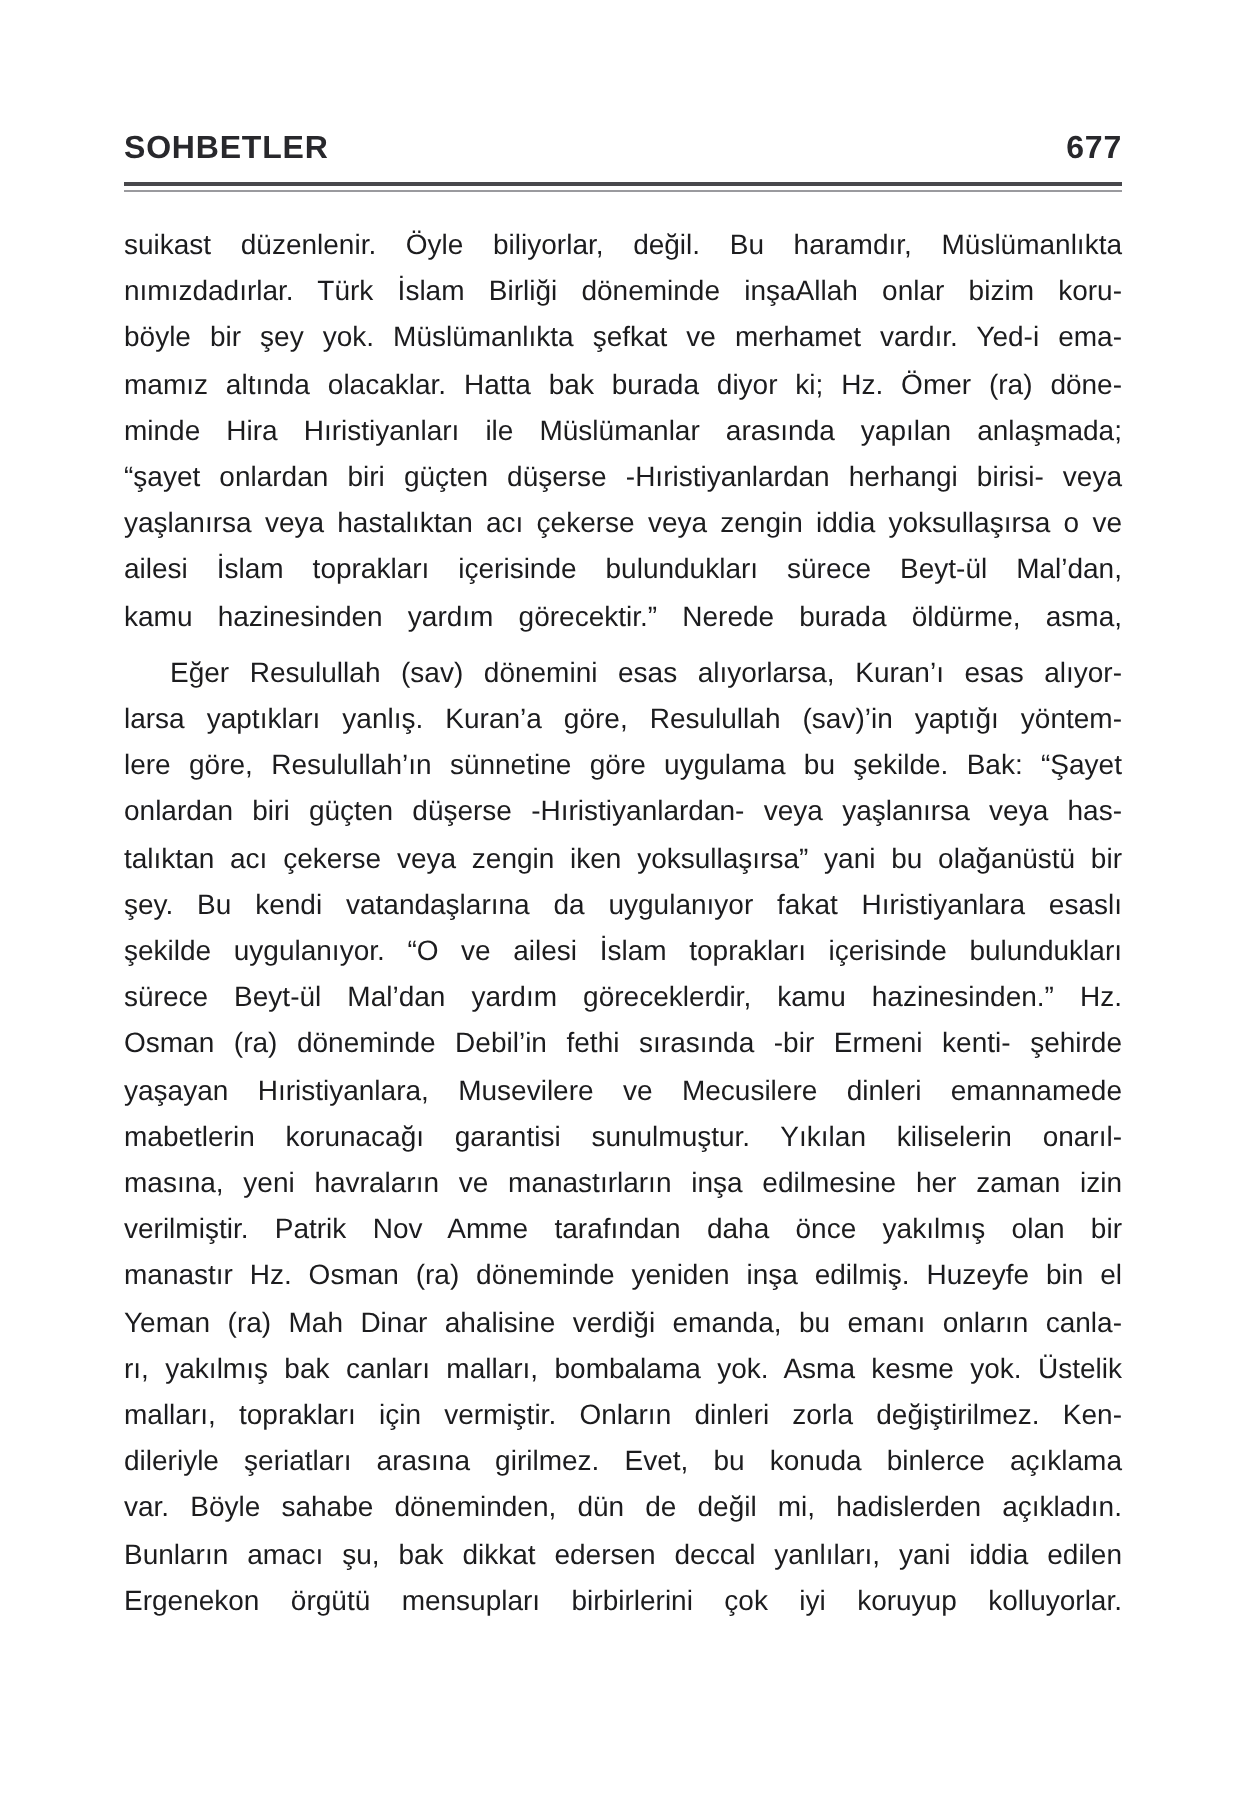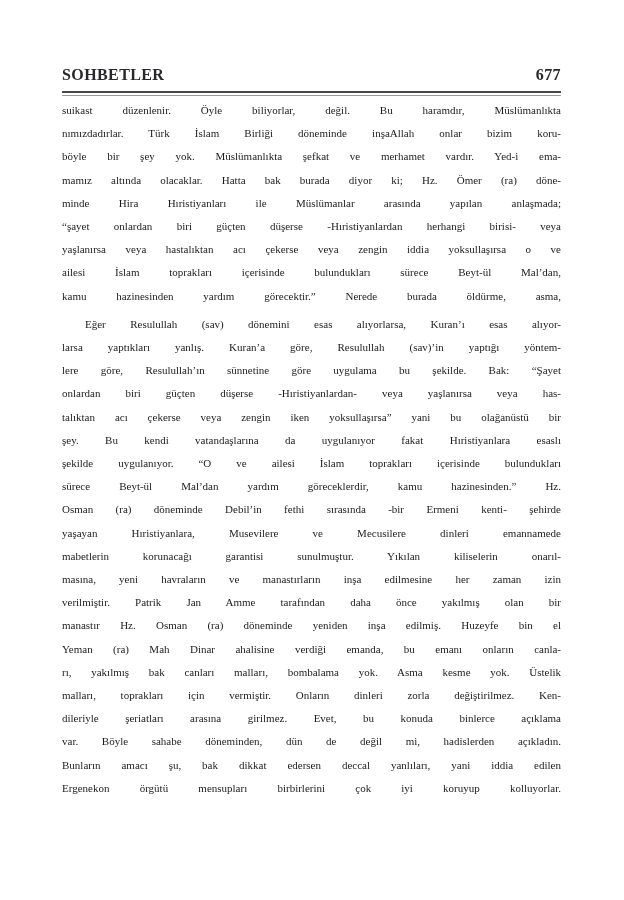--- a/index.html
+++ b/index.html
@@ -12,21 +12,21 @@
     height: 900px;
     overflow: hidden;
   }
   .page {
     box-sizing: border-box;
     position: relative;
     width: 624px;
     height: 900px;
     padding: 66px 63px 0 62px;
     background: #ffffff;
-    font-family: Liberation Serif, serif;
+    font-family: Liberation Sans, sans-serif;
     color: #1d1d1f;
   }
   .running-head {
     display: flex;
     justify-content: space-between;
     align-items: baseline;
     font-weight: bold;
     font-size: 16px;
     letter-spacing: 0.4px;
     color: #28282c;
@@ -38,22 +38,22 @@
     height: 2px;
     background: #48484c;
     margin-top: 7px;
   }
   .rule-bottom {
     height: 1px;
     background: #9a9a9e;
     margin-top: 2px;
   }
   .body-text {
-    margin-top: 3px;
-    font-size: 11px;
+    margin-top: 15px;
+    font-size: 14px;
     line-height: 23.2px;
     color: #1c1c1e;
   }
   .paragraph + .paragraph {
     margin-top: 5px;
   }
   .line {
     text-align: justify;
     text-align-last: justify;
     text-justify: inter-word;
@@ -93,21 +93,21 @@
         <div class="line">lere göre, Resulullah’ın sünnetine göre uygulama bu şekilde. Bak: “Şayet</div>
         <div class="line">onlardan biri güçten düşerse -Hıristiyanlardan- veya yaşlanırsa veya has-</div>
         <div class="line">talıktan acı çekerse veya zengin iken yoksullaşırsa” yani bu olağanüstü bir</div>
         <div class="line">şey. Bu kendi vatandaşlarına da uygulanıyor fakat Hıristiyanlara esaslı</div>
         <div class="line">şekilde uygulanıyor. “O ve ailesi İslam toprakları içerisinde bulundukları</div>
         <div class="line">sürece Beyt-ül Mal’dan yardım göreceklerdir, kamu hazinesinden.” Hz.</div>
         <div class="line">Osman (ra) döneminde Debil’in fethi sırasında -bir Ermeni kenti- şehirde</div>
         <div class="line">yaşayan Hıristiyanlara, Musevilere ve Mecusilere dinleri emannamede</div>
         <div class="line">mabetlerin korunacağı garantisi sunulmuştur. Yıkılan kiliselerin onarıl-</div>
         <div class="line">masına, yeni havraların ve manastırların inşa edilmesine her zaman izin</div>
-        <div class="line">verilmiştir. Patrik Jan Amme tarafından daha önce yakılmış olan bir</div>
+        <div class="line">verilmiştir. Patrik Nov Amme tarafından daha önce yakılmış olan bir</div>
         <div class="line">manastır Hz. Osman (ra) döneminde yeniden inşa edilmiş. Huzeyfe bin el</div>
         <div class="line">Yeman (ra) Mah Dinar ahalisine verdiği emanda, bu emanı onların canla-</div>
         <div class="line">rı, yakılmış bak canları malları, bombalama yok. Asma kesme yok. Üstelik</div>
         <div class="line">malları, toprakları için vermiştir. Onların dinleri zorla değiştirilmez. Ken-</div>
         <div class="line">dileriyle şeriatları arasına girilmez. Evet, bu konuda binlerce açıklama</div>
         <div class="line">var. Böyle sahabe döneminden, dün de değil mi, hadislerden açıkladın.</div>
         <div class="line">Bunların amacı şu, bak dikkat edersen deccal yanlıları, yani iddia edilen</div>
         <div class="line">Ergenekon örgütü mensupları birbirlerini çok iyi koruyup kolluyorlar.</div>
       </div>
     </main>

